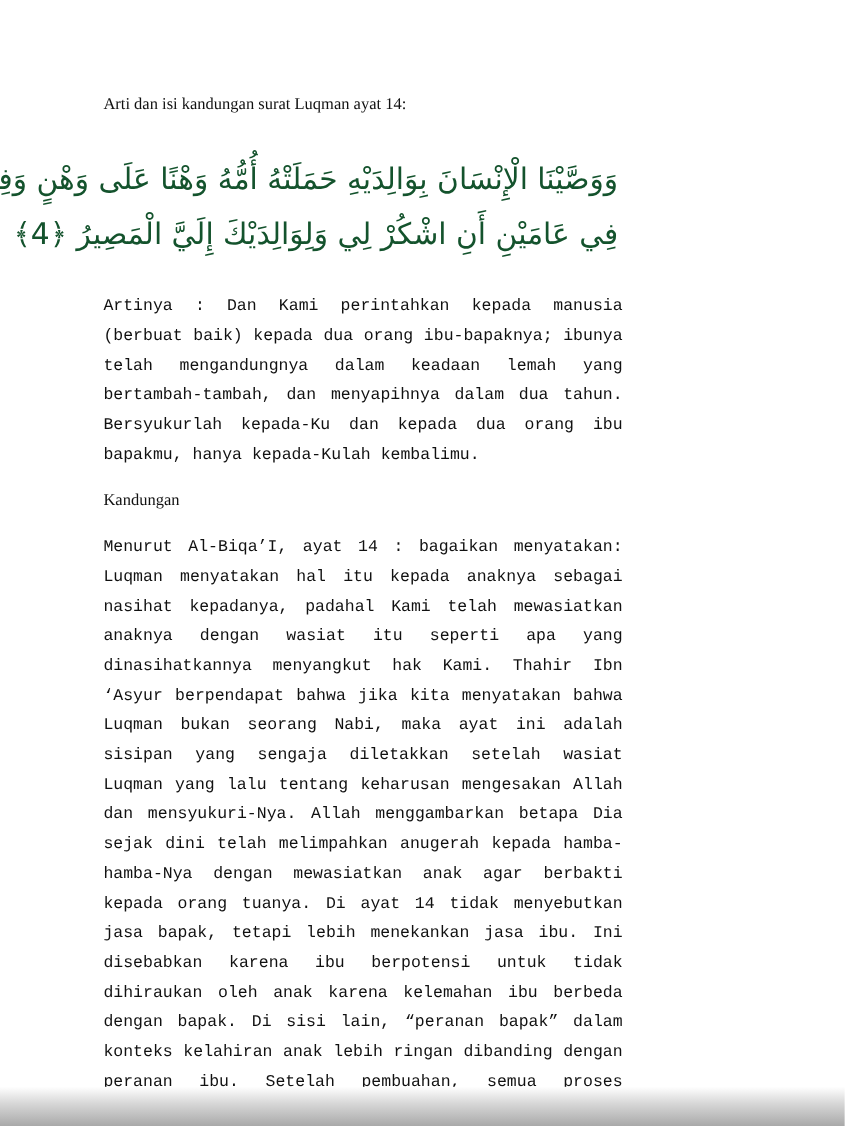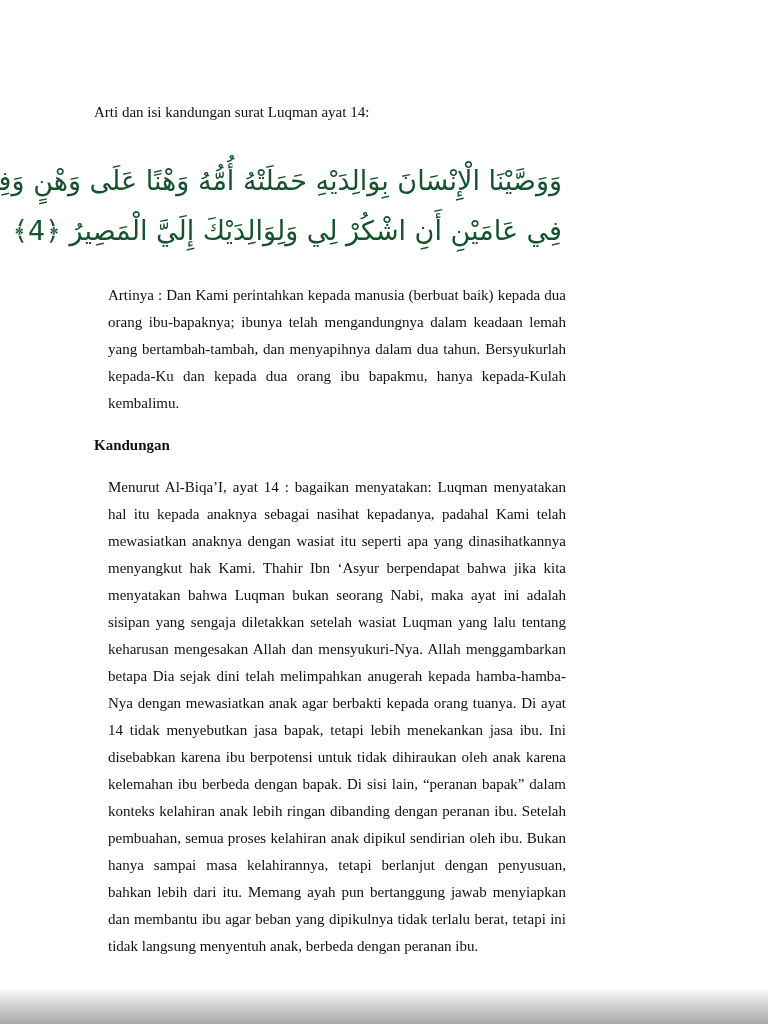--- a/index.html
+++ b/index.html
@@ -10,21 +10,21 @@
   body {
     width: 768px;
     height: 1024px;
     position: relative;
     overflow: hidden;
     font-family: "Liberation Serif", serif;
     color: #111111;
   }
   .page {
     position: absolute;
-    top: 17px; left: 0;
+    top: 0; left: 0;
     width: 656px;
     height: 988px;
     background: #ffffff;
     box-sizing: border-box;
     padding: 82px 90px 0 94px;
   }
   .page-edge {
     position: absolute;
     left: 0;
     bottom: 0;
@@ -48,27 +48,28 @@
     color: #14532d;
   }
   .arabic-line {
     display: block;
     white-space: nowrap;
   }
   .para {
     font-size: 15px;
     line-height: 27px;
     text-align: justify;
-    margin: 0 0 15px 14px;
+    margin: 0 0 15px 0;
+    font-family: Liberation Mono, monospace;
   }
   .section-heading {
     font-size: 15px;
     line-height: 27px;
     margin: 0 0 15px 0;
-    font-weight: bold;
+    font-weight: normal;
   }
 </style>
 </head>
 <body>
 
 <div class="page">
 
   <p class="doc-title">Arti dan isi kandungan surat Luqman ayat 14:</p>
 
   <div class="arabic-block">

